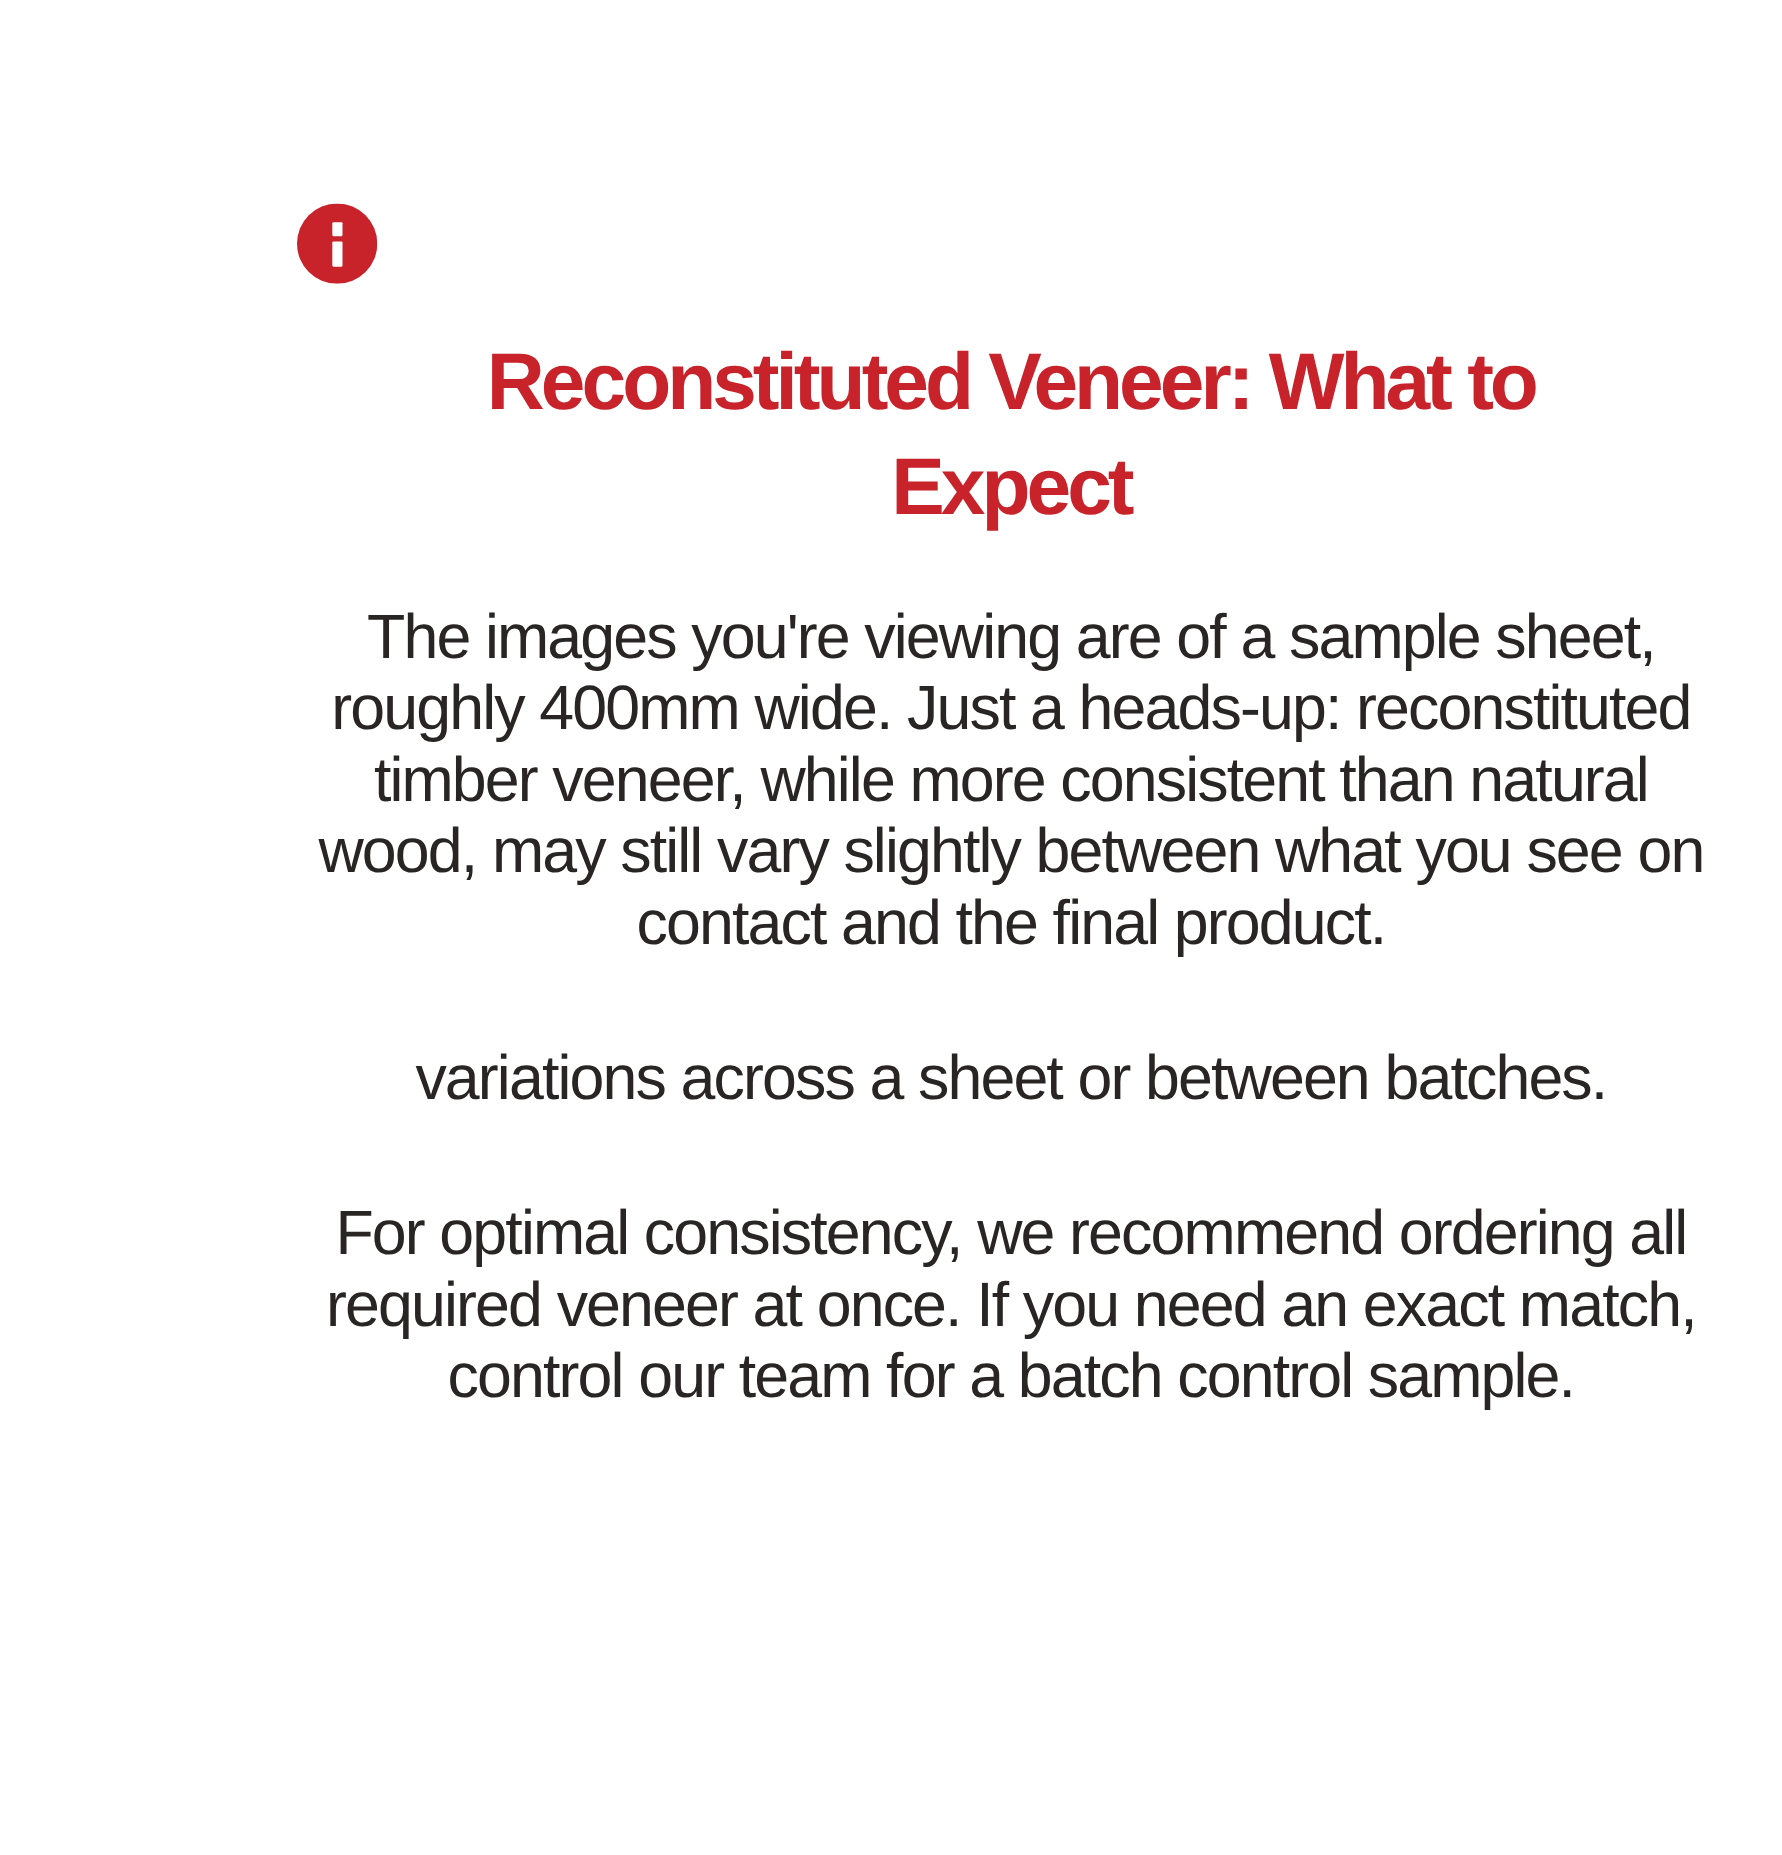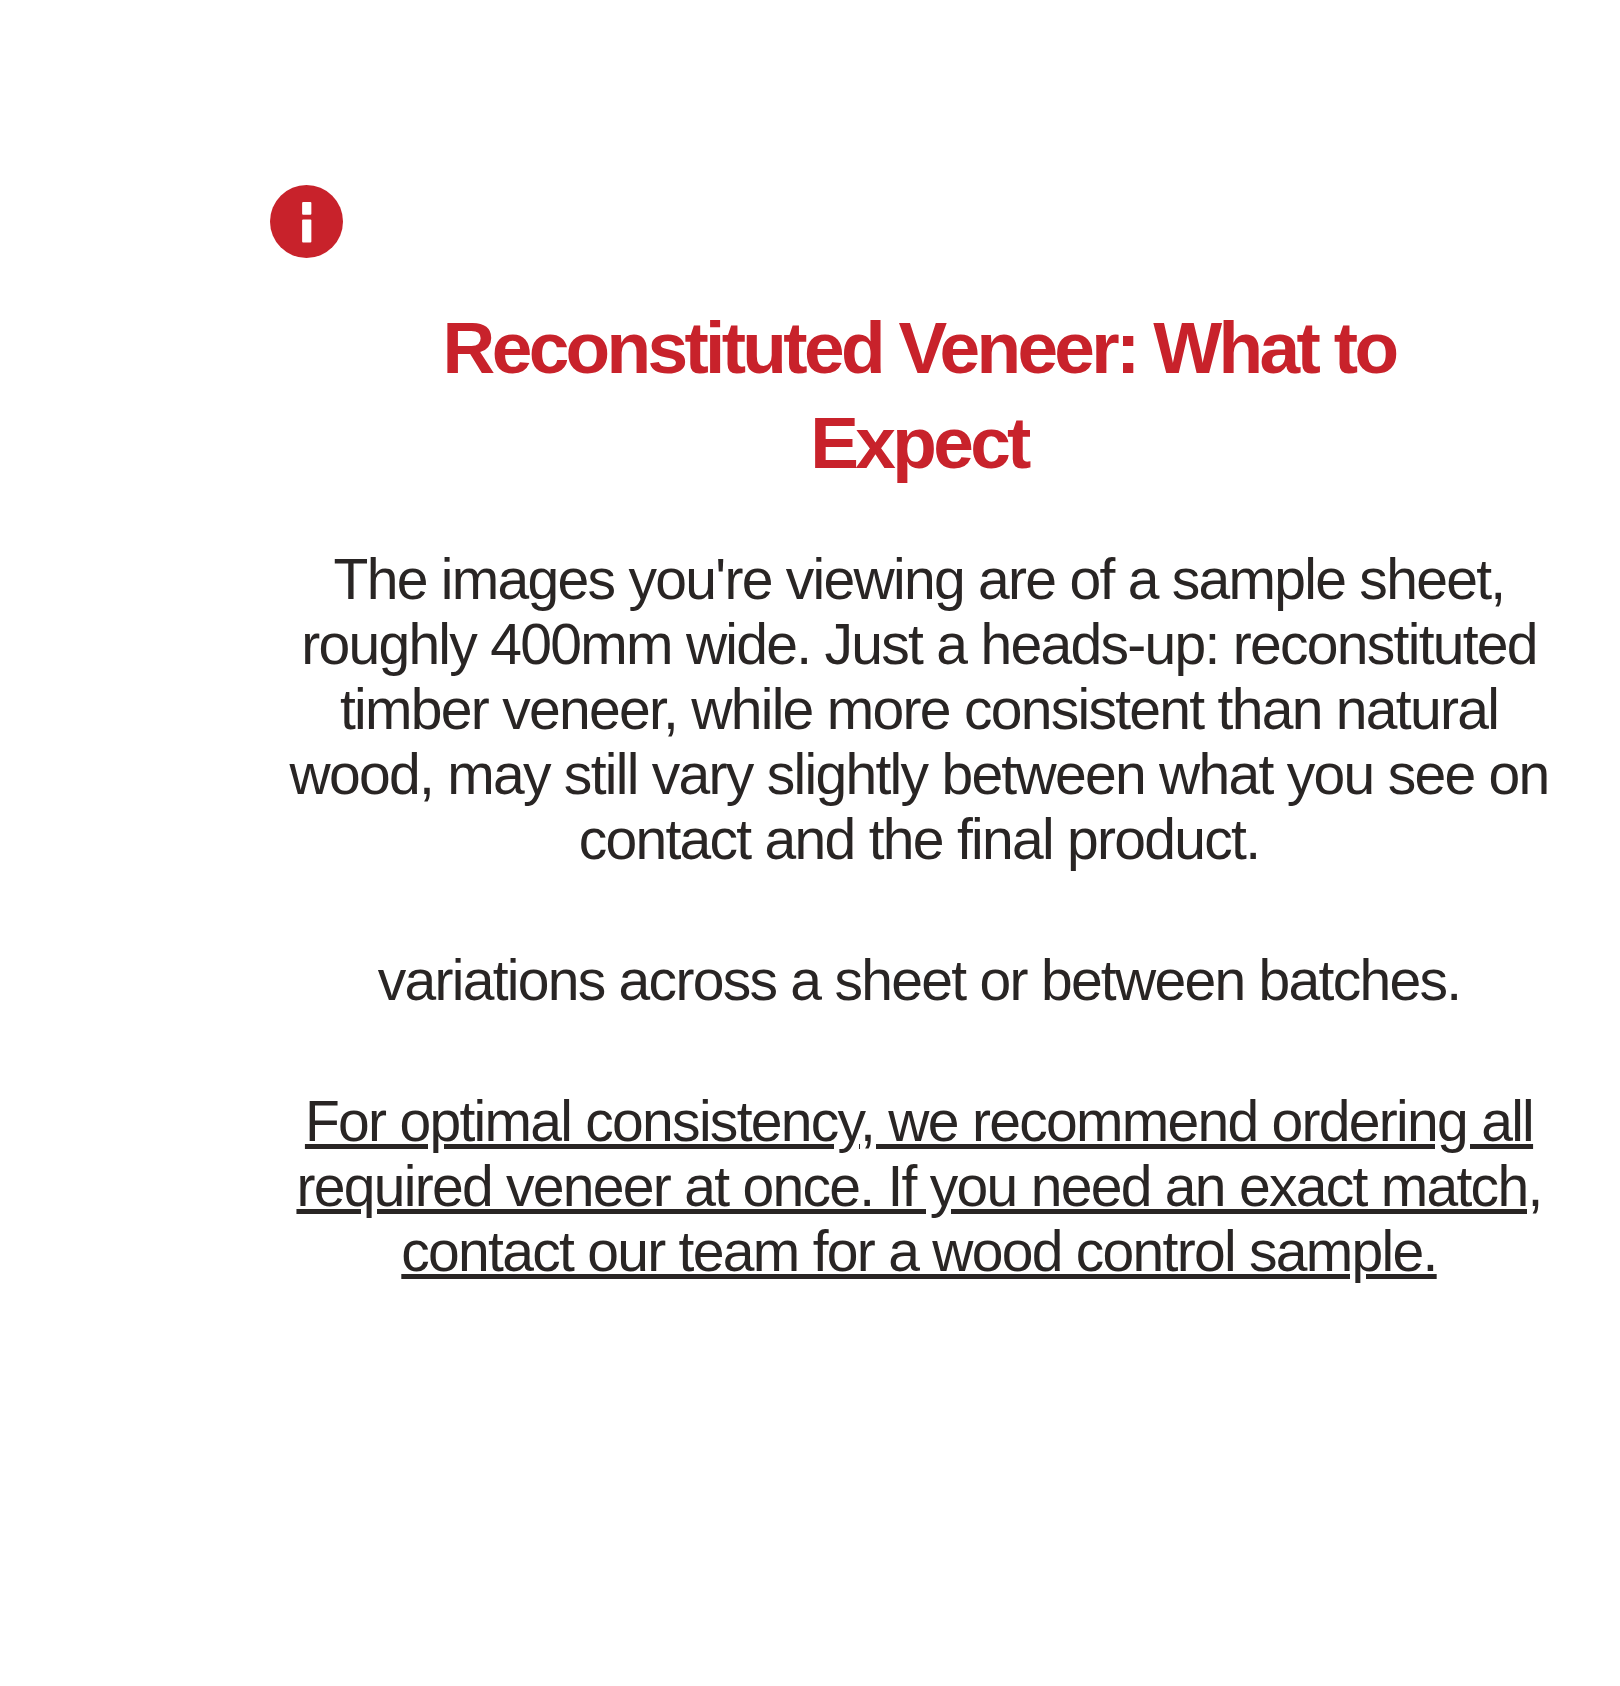--- a/index.html
+++ b/index.html
@@ -44,21 +44,21 @@
     white-space: nowrap;
   }
   .para {
     margin: 0 0 76px 0;
     font-size: 57px;
     font-weight: 400;
     line-height: 65px;
     letter-spacing: -0.03em;
     color: #292524;
   }
-  .para:last-child { margin-bottom: 0; text-decoration: underline; }
+  .para:last-child { margin-bottom: 0; }
   .body-line {
     display: block;
     white-space: nowrap;
   }
 </style>
 </head>
 <body>
 
 <div class="info-section">
 
@@ -83,16 +83,16 @@
     <span class="body-line">contact and the final product.</span>
   </p>
 
   <p class="para">
     <span class="body-line">variations across a sheet or between batches.</span>
   </p>
 
   <p class="para">
     <span class="body-line">For optimal consistency, we recommend ordering all</span>
     <span class="body-line">required veneer at once. If you need an exact match,</span>
-    <span class="body-line">contact our team for a wood control sample.</span>
+    <span class="body-line">control our team for a batch control sample.</span>
   </p>
 
 </div>
 
 </body></html>

